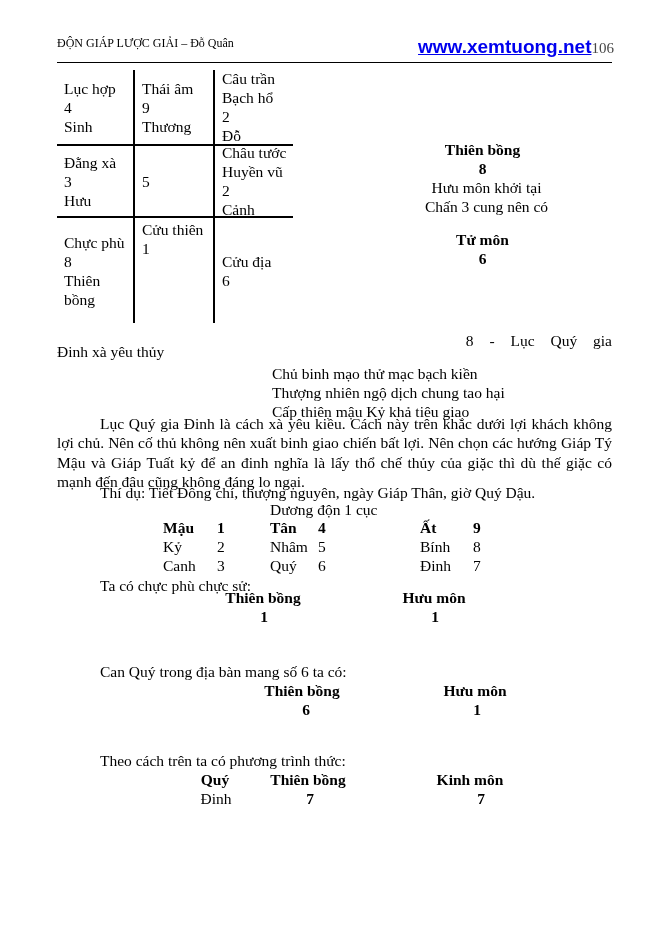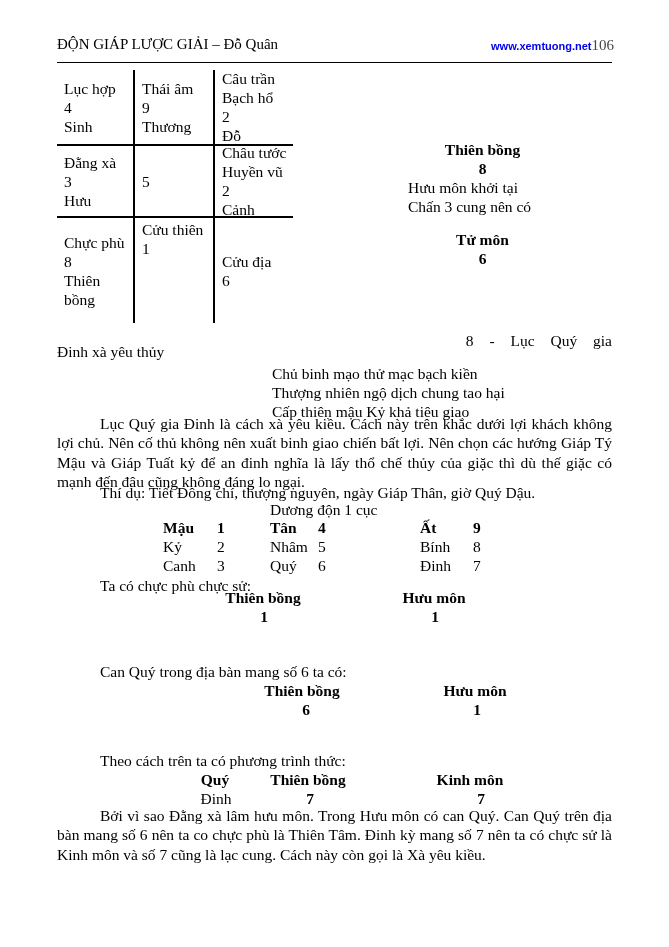--- a/index.html
+++ b/index.html
@@ -7,29 +7,29 @@
     position:relative;
     width:669px;height:947px;
     background:#ffffff;
     color:#000;
     font-family:"Liberation Serif","DejaVu Serif",serif;
     font-size:15.5px;
     overflow:hidden;
   }
   .abs{position:absolute;}
   .b{font-weight:700;}
-  .prelines{white-space:pre-line;}
+  .prelines{white-space:pre-line;text-align:center;}
 
   
-  .hdr-title{left:57px;top:36px;font-size:15px;}
+  .hdr-title{left:57px;top:36px;font-size:12px;}
   .hdr-right{right:55px;top:36px;white-space:nowrap;}
   .hdr-link{
     font-family:"Liberation Sans","DejaVu Sans",sans-serif;
-    font-weight:700;font-size:11px;
-    color:#0000ee;cursor:pointer;
+    font-weight:700;font-size:19px;
+    color:#0000ee;text-decoration:underline;cursor:pointer;
   }
   .hdr-page{font-size:15px;color:#474747;}
   .hdr-rule{left:57px;right:57px;top:62px;border-top:1.5px solid #000;height:0;}
 
   
   .palace{
     left:57px;top:70px;
     display:grid;
     grid-template-columns:78px 80px 78px;
     grid-template-rows:76px 72px 105px;
@@ -174,15 +174,14 @@
   <span class="cx b" style="left:477px;top:701px;">1</span>
 
   <div class="abs plain-line" style="left:100px;top:752px;">Theo cách trên ta có phương trình thức:</div>
   <span class="cx b" style="left:215px;top:771px;">Quý</span>
   <span class="cx b" style="left:308px;top:771px;">Thiên bồng</span>
   <span class="cx b" style="left:470px;top:771px;">Kinh môn</span>
   <span class="cx" style="left:216px;top:790px;">Đinh</span>
   <span class="cx b" style="left:310px;top:790px;">7</span>
   <span class="cx b" style="left:481px;top:790px;">7</span>
 
-  <div class="abs para para2">Bởi vì sao Đằng xà lâm hưu môn. Trong Hưu môn có can Quý. Can Quý trên địa bàn mang số 6 nên ta co chực phù là Thiên Tâm. Đinh kỳ mang số 7 nên ta có chực sử là Kinh môn và số 7 cũng là lạc cung. Cách này còn gọi là Xà yêu kiều.</div>
 
 </div>
 
 </body></html>

